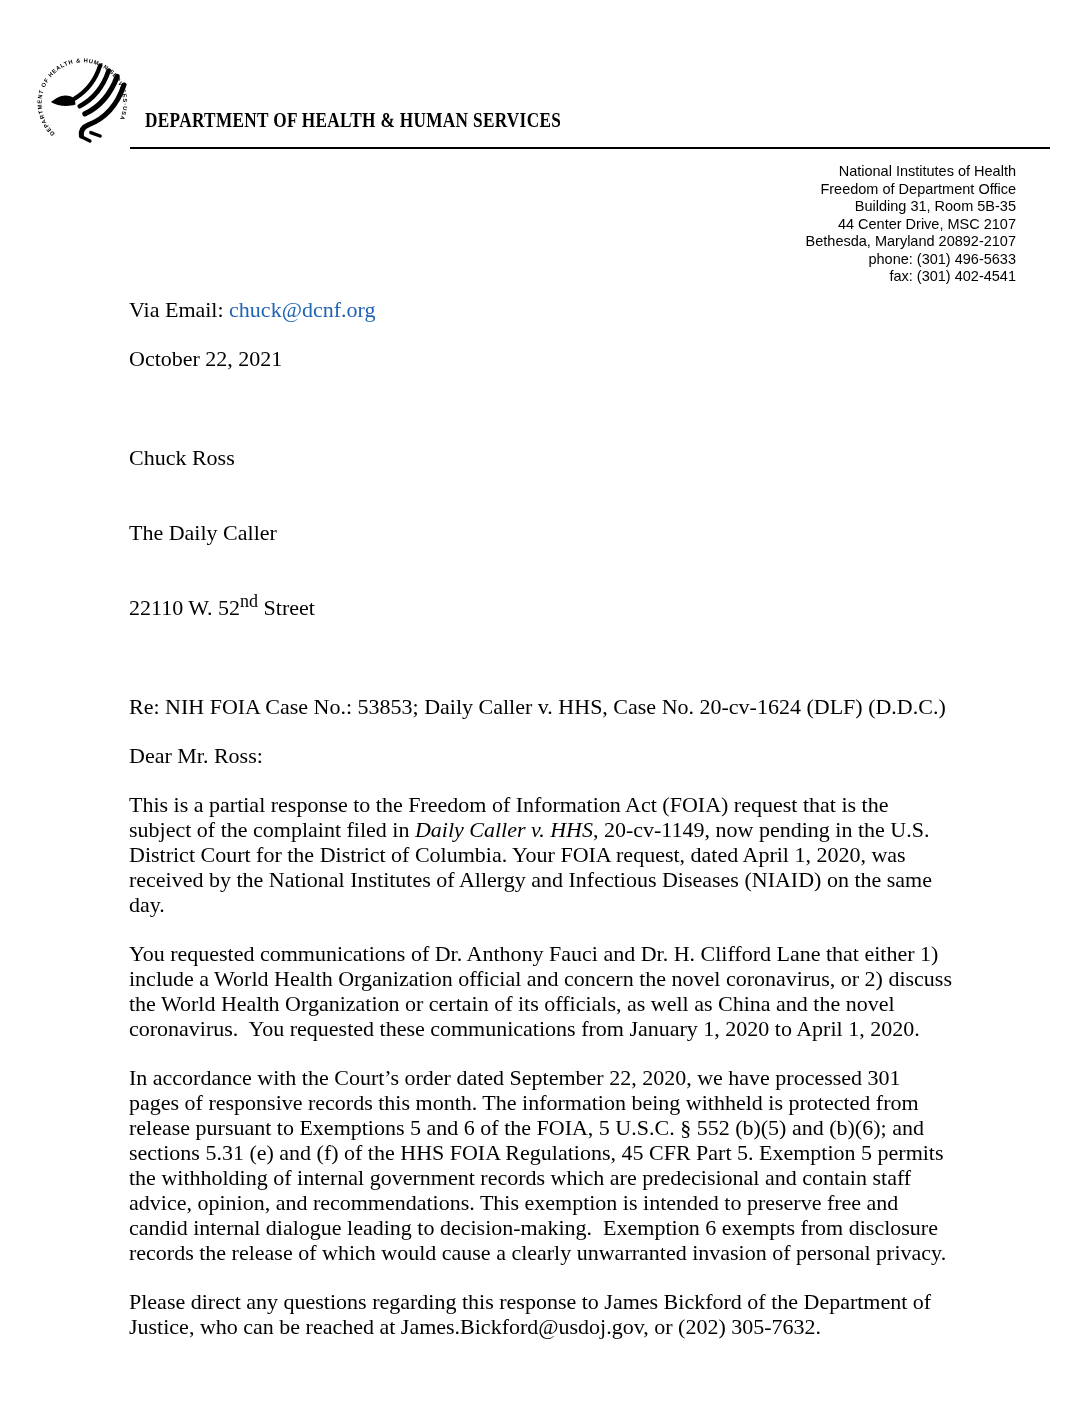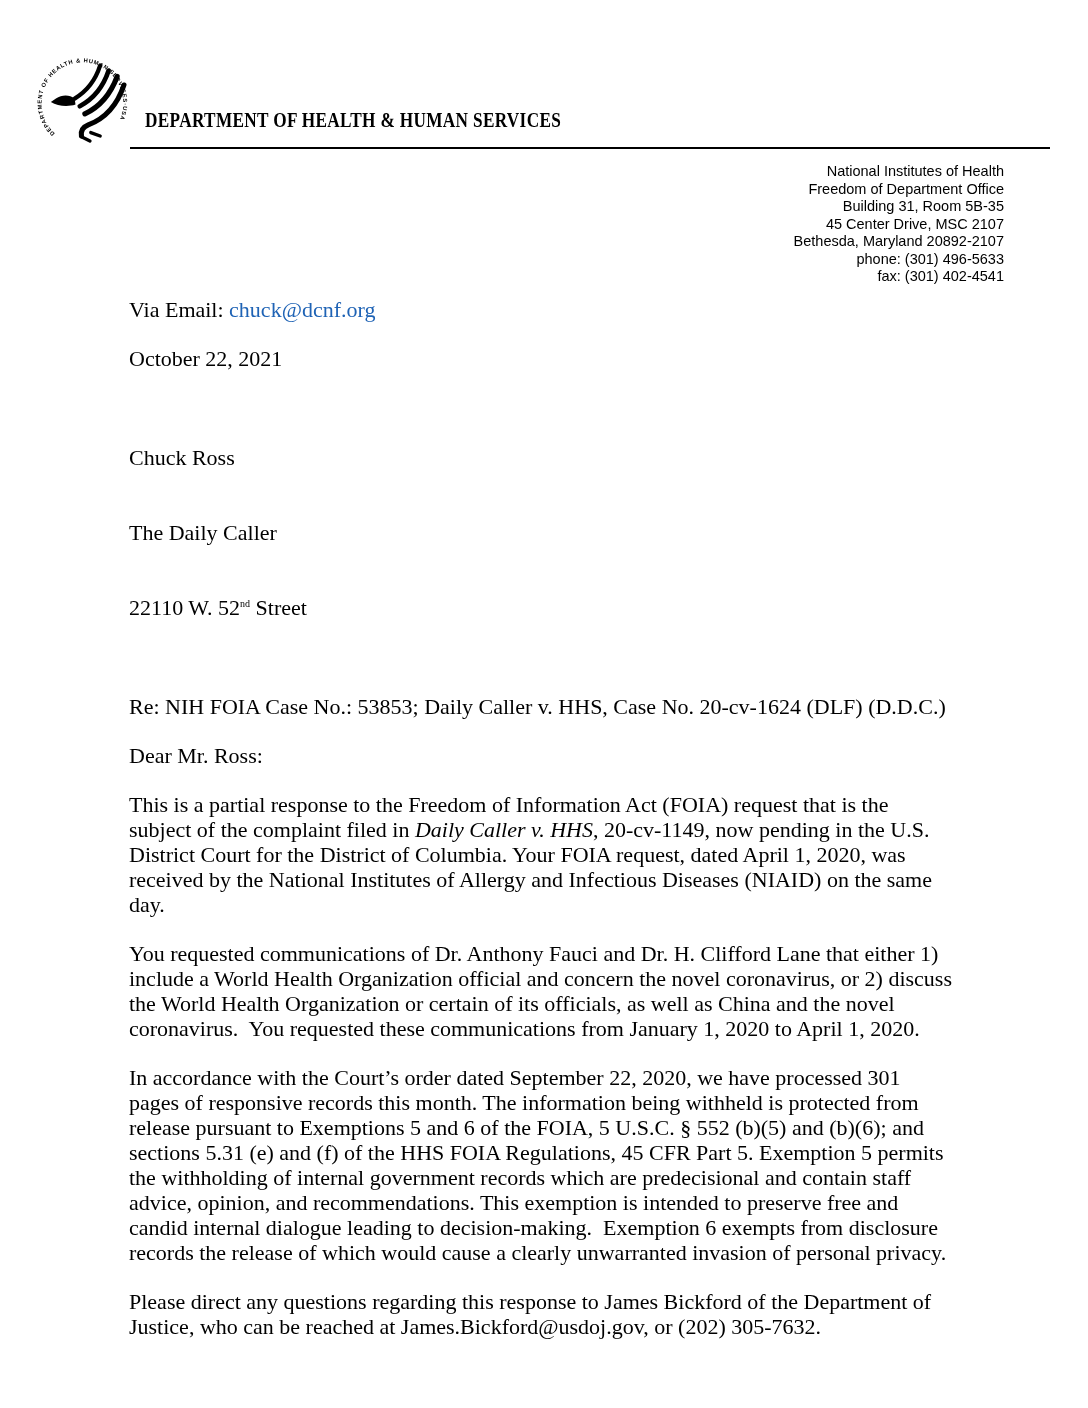--- a/index.html
+++ b/index.html
@@ -21,36 +21,36 @@
     font-size:21px; font-weight:bold;
     letter-spacing:.4px;
     transform:scaleX(.82); transform-origin:left top;
     white-space:nowrap;
   }
   .rule {
     position:absolute; left:130px; top:147px;
     width:920px; height:2px; background:#000;
   }
   .agency {
-    position:absolute; top:163px; right:84px;
+    position:absolute; top:163px; right:72px;
     text-align:right;
     font-family:"Liberation Sans", sans-serif;
     font-size:14.5px; line-height:17.5px;
     color:#000;
   }
   
   .body {
     position:absolute; left:129px; top:297px;
     width:834px;
     font-size:22px; line-height:25px;
   }
   .block { margin:0 8px 24px 0; white-space:pre-wrap; }
   .it { font-style:italic; }
   .email-link { color:#1f63b5; text-decoration:none; cursor:pointer; }
-  sup.ord { font-size:10px; line-height:0; vertical-align:super; }
+  sup.ord { font-size:18px; line-height:0; vertical-align:super; }
 </style>
 </head>
 <body>
 
 <div class="page">
 
   <svg class="logo" viewBox="0 0 120 120" xmlns="http://www.w3.org/2000/svg">
     <defs>
       <path id="sealArc" d="M 26 97 A 48 48 0 1 1 102 81"></path>
     </defs>
@@ -70,21 +70,21 @@
     </g>
   </svg>
 
   <div class="dept-title">DEPARTMENT OF HEALTH &amp; HUMAN SERVICES</div>
   <div class="rule"></div>
 
   <div class="agency">
     <div>National Institutes of Health</div>
     <div>Freedom of Department Office</div>
     <div>Building 31, Room 5B-35</div>
-    <div>45 Center Drive, MSC 2107</div>
+    <div>44 Center Drive, MSC 2107</div>
     <div>Bethesda, Maryland 20892-2107</div>
     <div>phone: (301) 496-5633</div>
     <div>fax: (301) 402-4541</div>
   </div>
 
   <div class="body">
 
     <div class="block"><span>Via Email: </span><a class="email-link">chuck@dcnf.org</a></div>
 
     <div class="block">October 22, 2021</div>

